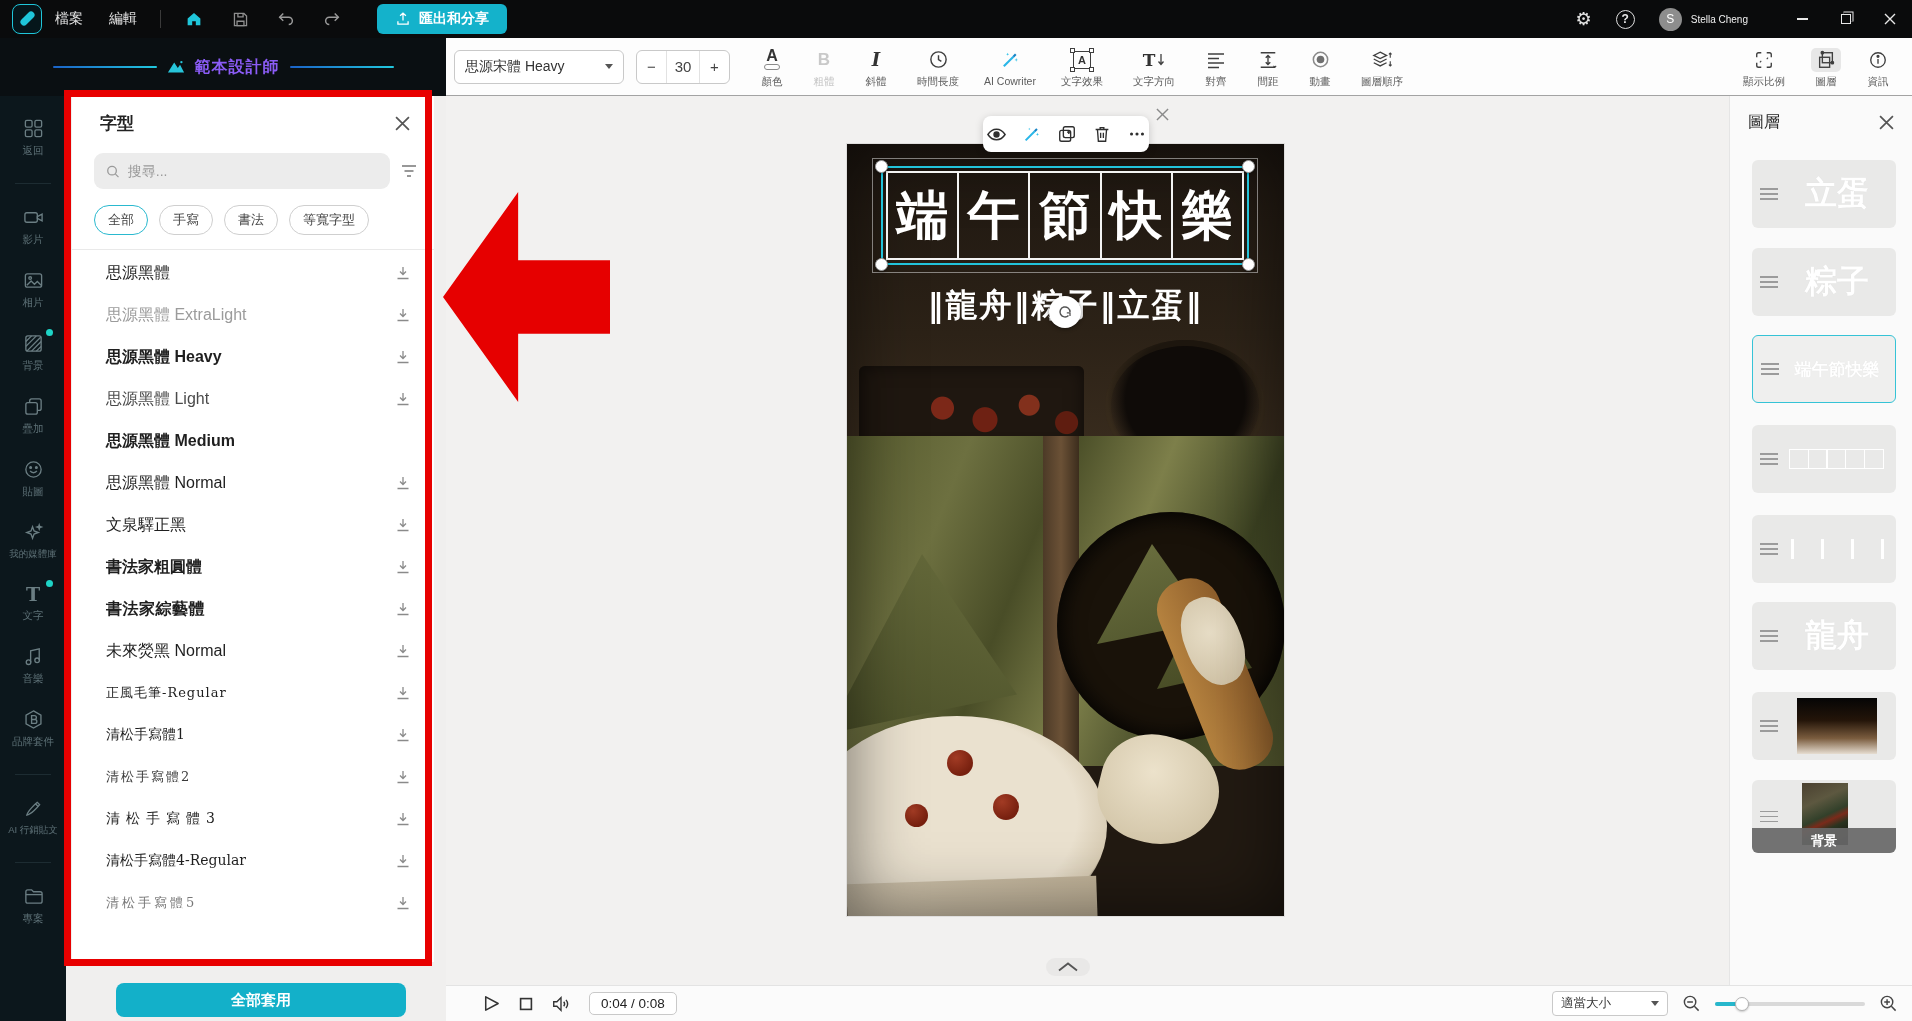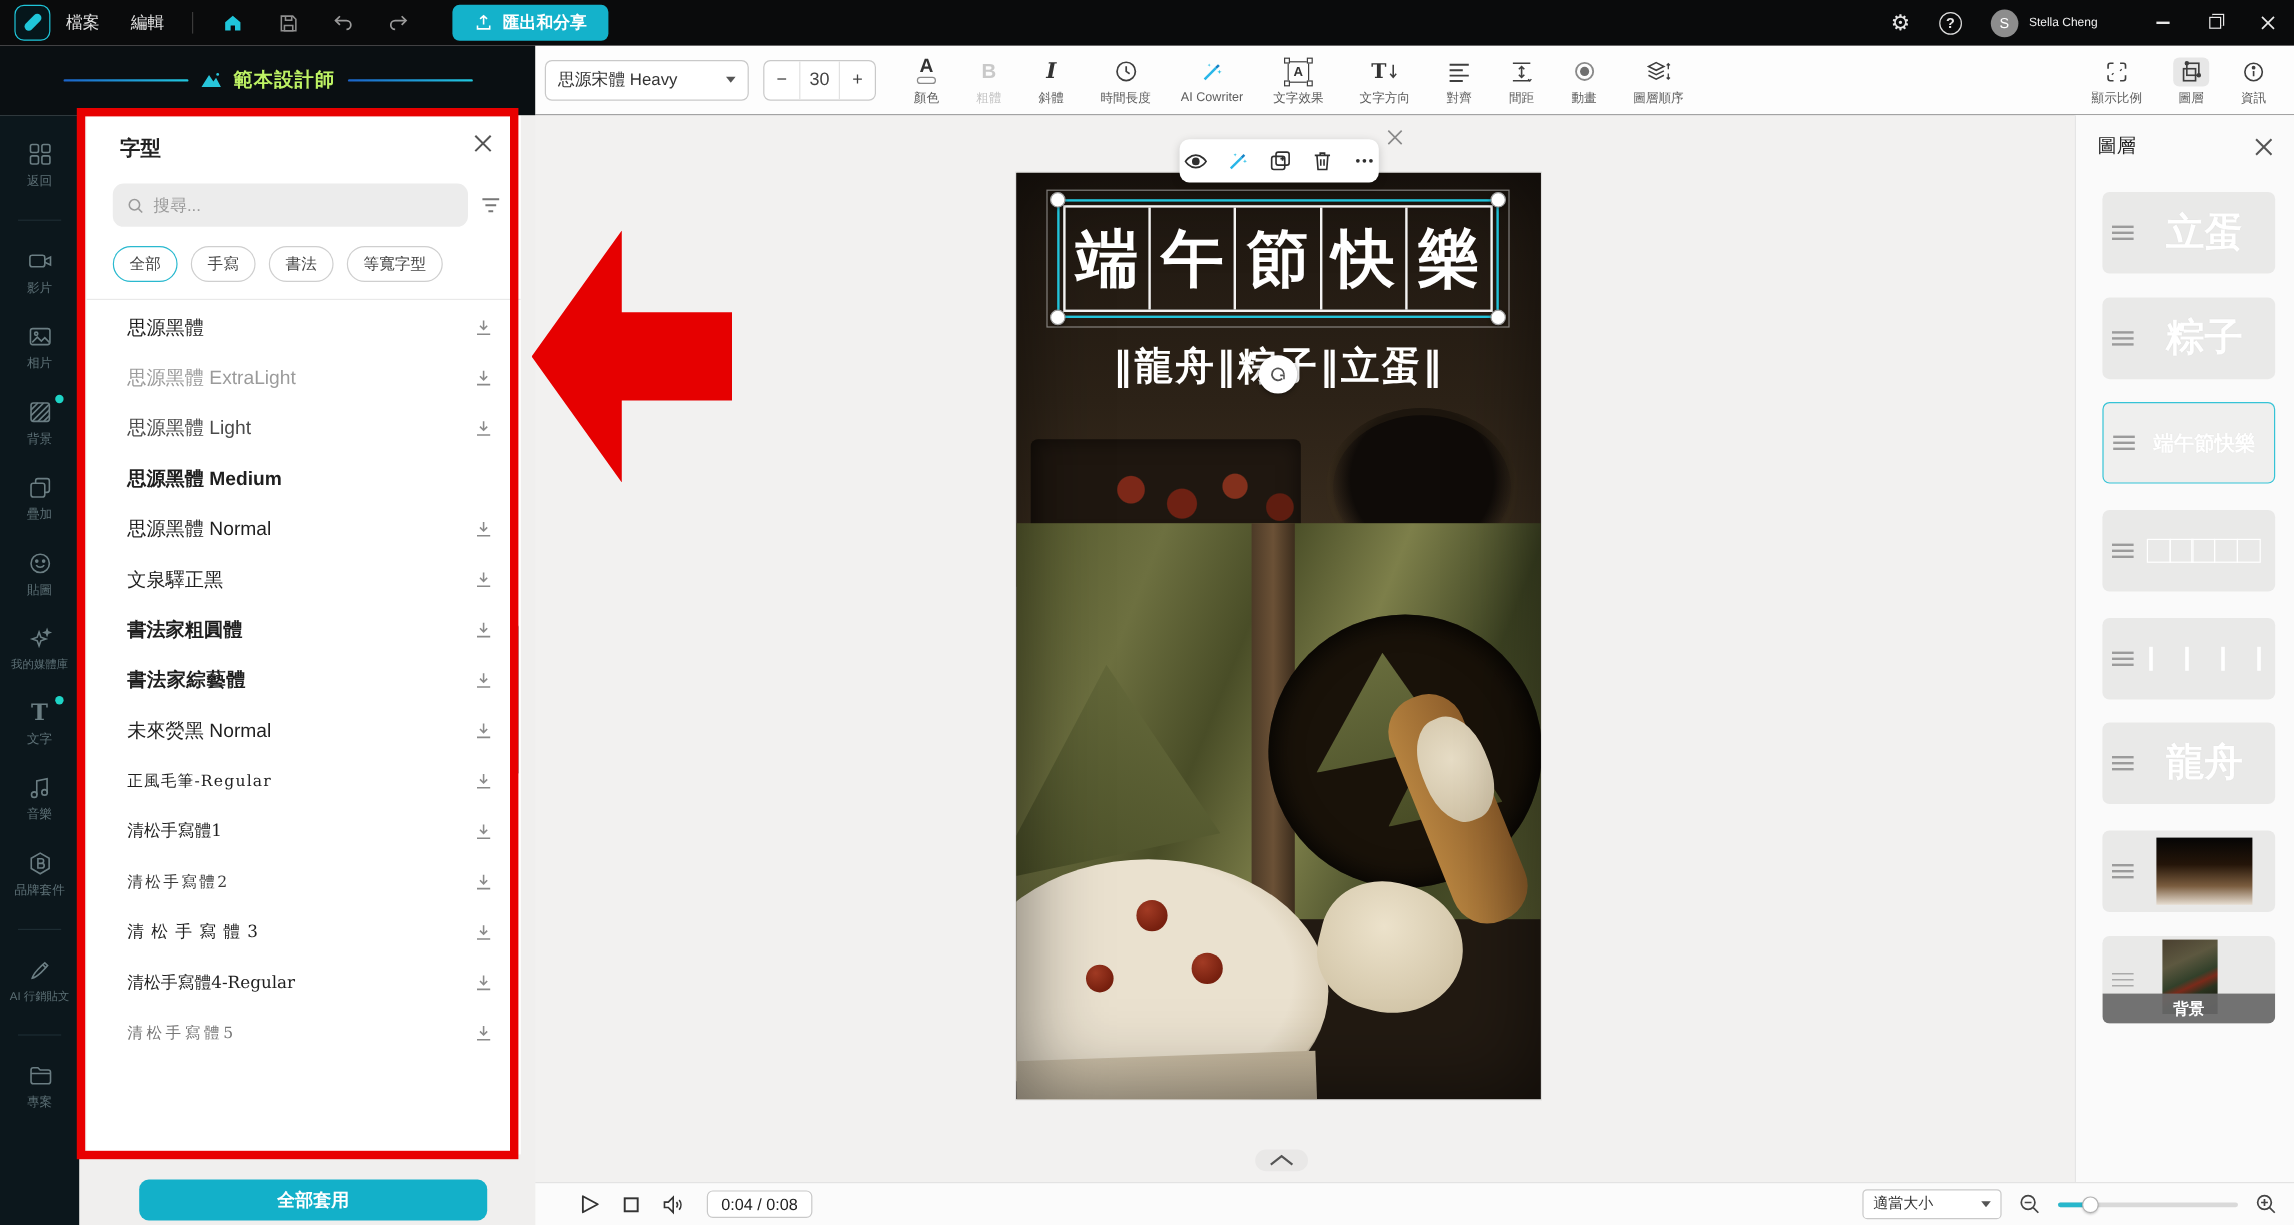--- a/index.html
+++ b/index.html
@@ -28,36 +28,36 @@
     display:flex; align-items:center; justify-content:center; font-size:12px; margin-right:9px; }
   .username { font-size:10px; color:#f0f0f0; margin-right:32px; }
   .winbtn { width:44px; height:38px; display:flex; align-items:center; justify-content:center; }
   .winbtn.min i { width:11px; height:1.5px; background:#e8e8e8; display:block; }
   .winbtn.max i { width:10px; height:10px; border:1.4px solid #e8e8e8; display:block; box-shadow:2px -2px 0 -0.5px #0a0b0c, 2.5px -2.5px 0 0 #e8e8e8; }
 
   
   .left-header { position:absolute; left:0; top:38px; width:446px; height:58px; background:#0a0f12;
     display:flex; align-items:center; justify-content:center; gap:10px; z-index:15; }
   .hline { height:2px; width:104px; background:linear-gradient(90deg,#1b63c8,#21c8de); border-radius:2px; }
-  .left-header .title { color:#bef264; font-size:16px; font-weight:bold; letter-spacing:1px; white-space:nowrap; }
+  .left-header .title { color:#8b5cf6; font-size:16px; font-weight:bold; letter-spacing:1px; white-space:nowrap; }
 
   
   .sidebar { position:absolute; left:0; top:96px; width:66px; height:925px; background:#0c171c;
     display:flex; flex-direction:column; align-items:center; padding-top:22px; z-index:15; }
   .side-item { position:relative; width:66px; display:flex; flex-direction:column; align-items:center;
     margin-bottom:23px; cursor:pointer; }
   .side-item .lbl { margin-top:5px; font-size:10.5px; color:#5d7076; white-space:nowrap; }
   .side-div { width:36px; height:1px; background:#1d2c32; margin:2px 0 23px; }
   .dot { position:absolute; top:-4px; right:13px; width:7px; height:7px; border-radius:50%; background:#1ed4c6; }
   .tletter { font-family:"DejaVu Serif",serif; font-size:19px; font-weight:bold; color:#6b7e83; line-height:20px; }
 
   
   .panel-area { position:absolute; left:66px; top:96px; width:380px; height:925px; background:#f0efee; z-index:14; }
   .font-panel { position:absolute; left:6px; top:0; width:362px; height:866px; background:#fff; overflow:hidden; }
-  .fp-head { display:flex; justify-content:space-between; padding:16px 24px 0 28px; }
+  .fp-head { display:flex; align-items:center; justify-content:space-between; padding:16px 24px 0 28px; }
   .fp-title { font-size:17px; font-weight:bold; color:#222; }
   .fp-search-row { display:flex; align-items:center; margin:18px 16px 0 22px; gap:10px;justify-content:space-between; }
   .fp-search { flex:1; height:36px; background:#ececec; border-radius:9px; display:flex; align-items:center; padding:0 12px; gap:8px; }
   .fp-search input { border:none; outline:none; background:transparent; font-size:14px; color:#444; width:100%; font-family:"Liberation Sans",sans-serif; }
   .fp-search input::placeholder { color:#9a9a9a; }
   .chips { display:flex; gap:11px; margin:16px 0 0 22px; }
   .chip { border:1.5px solid #cfcfcf; border-radius:16px; padding:5px 13px; font-size:13px; color:#444; background:#fff; cursor:pointer; white-space:nowrap; }
   .chip.active { border-color:#2ab9cf; }
   .fp-divider { height:1px; background:#e9e9e9; margin-top:14px; }
   .font-list { margin-top:2px; }
@@ -412,20 +412,26 @@
               <path d="M7 1v7M4 5.5L7 8.5l3-3M1.5 12.5h11"></path>
             </svg>
           </div>
         <div class="font-row">
             <span class="fname f-exlight">思源黑體 ExtraLight</span>
           <svg width="14" height="14" viewBox="0 0 14 14" fill="none" stroke="#8a8a8a" stroke-width="1.3">
               <path d="M7 1v7M4 5.5L7 8.5l3-3M1.5 12.5h11"></path>
             </svg>
           </div>
         <div class="font-row">
+            <span class="fname f-heavy">思源黑體 Heavy</span>
+          <svg width="14" height="14" viewBox="0 0 14 14" fill="none" stroke="#8a8a8a" stroke-width="1.3">
+              <path d="M7 1v7M4 5.5L7 8.5l3-3M1.5 12.5h11"></path>
+            </svg>
+          </div>
+        <div class="font-row">
             <span class="fname f-light">思源黑體 Light</span>
           <svg width="14" height="14" viewBox="0 0 14 14" fill="none" stroke="#8a8a8a" stroke-width="1.3">
               <path d="M7 1v7M4 5.5L7 8.5l3-3M1.5 12.5h11"></path>
             </svg>
           </div>
         <div class="font-row">
             <span class="fname f-medium">思源黑體 Medium</span>
           </div>
         <div class="font-row">
             <span class="fname">思源黑體 Normal</span>

